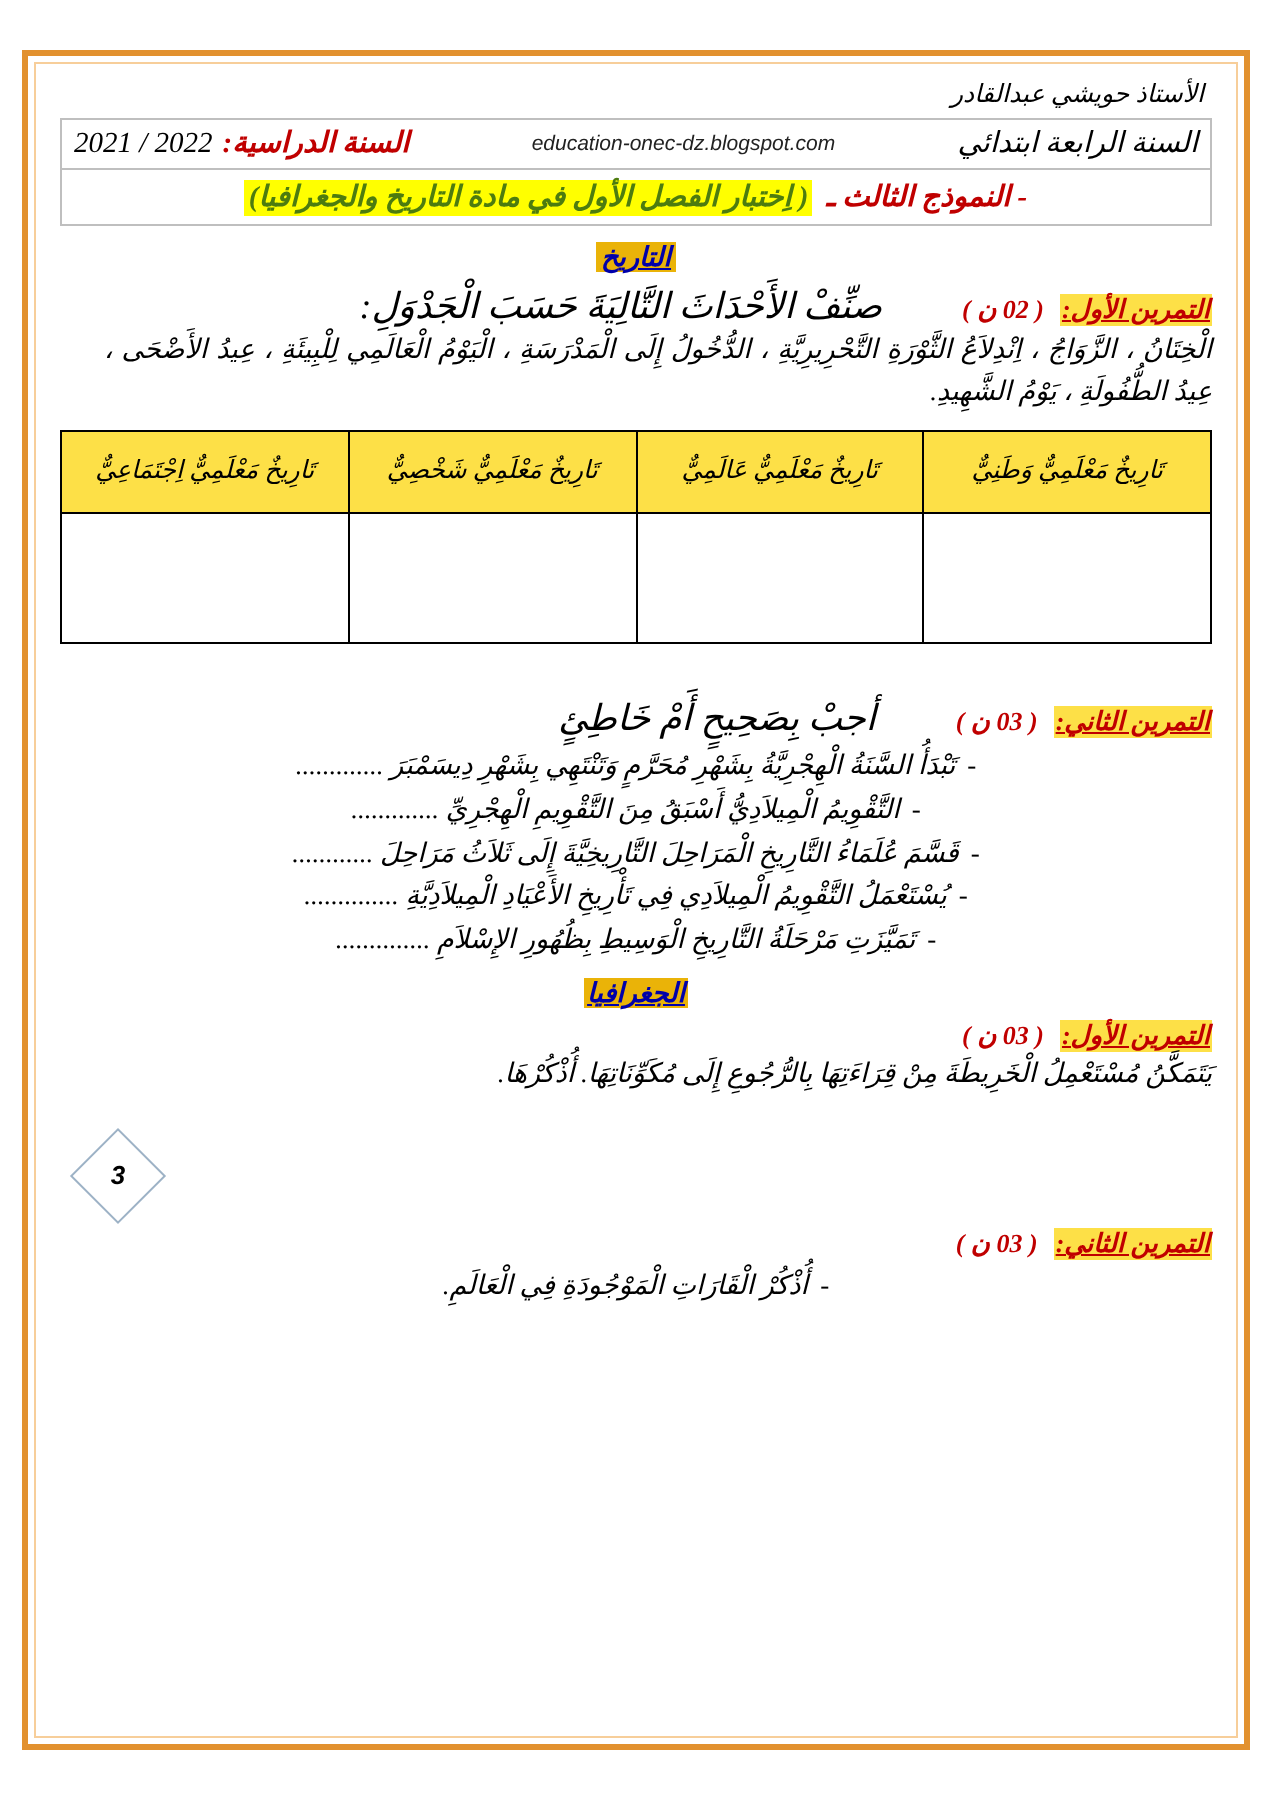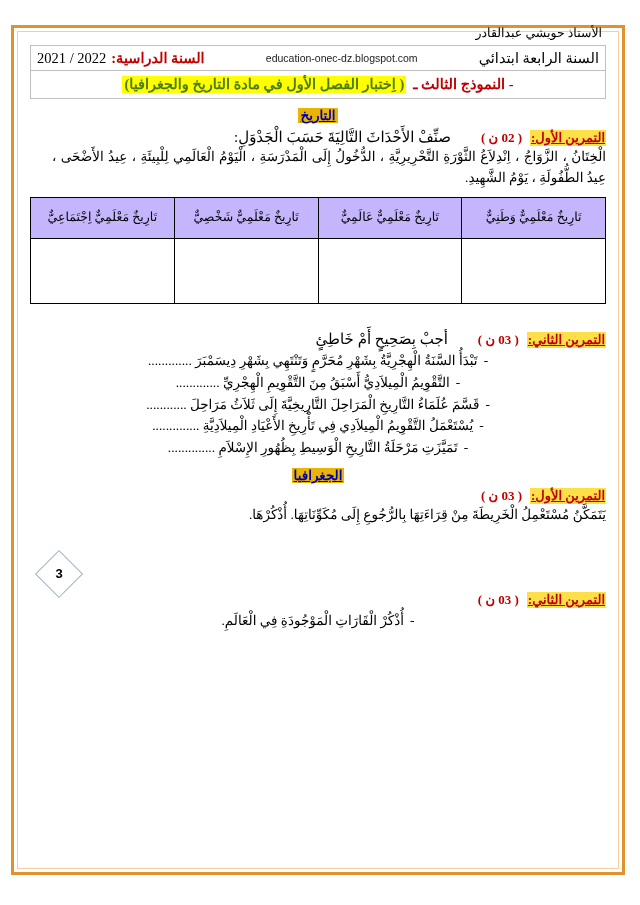--- a/index.html
+++ b/index.html
@@ -33,25 +33,26 @@
     top: 3px;
     right: 3px;
     bottom: 3px;
     border: 1px solid #F7CE9A;
     box-sizing: border-box;
   }
 
   .content {
     position: absolute;
     left: 18px;
-    top: 17px;
+    top: 31px;
     width: 600px;
     height: 592px;
     box-sizing: border-box;
     padding: 6px 12px 0 12px;
+    font-style: italic;
   }
 
   
   .teacher-line {
     font-size: 12.5px;
     text-align: right;
     padding: 2px 4px 4px 0;
     letter-spacing: 0;
   }
   .header-box {
@@ -149,22 +150,22 @@
     white-space: nowrap;
   }
   .ex-points {
     color: #C00000;
     font-weight: bold;
     font-size: 13px;
     white-space: nowrap;
     direction: rtl;
   }
   .ex-instruction {
-    font-size: 15px;
-    margin-right: 22px;
+    font-size: 18px;
+    margin-right: 32px;
     white-space: nowrap;
   }
 
   .para {
     font-size: 13.5px;
     line-height: 1.55;
     text-align: justify;
     text-align-last: right;
     margin-top: 1px;
     margin-left: 22px;
@@ -174,21 +175,21 @@
   }
 
   
   table.classify-table {
     width: 100%;
     border-collapse: collapse;
     margin-top: 8px;
     table-layout: fixed;
   }
   table.classify-table th {
-    background: #c4b5fd;
+    background: #fde047;
     border: 1px solid #000000;
     font-size: 12.5px;
     font-weight: normal;
     text-align: center;
     padding: 3px 2px;
     height: 34px;
     vertical-align: middle;
     line-height: 1.35;
   }
   table.classify-table td {

